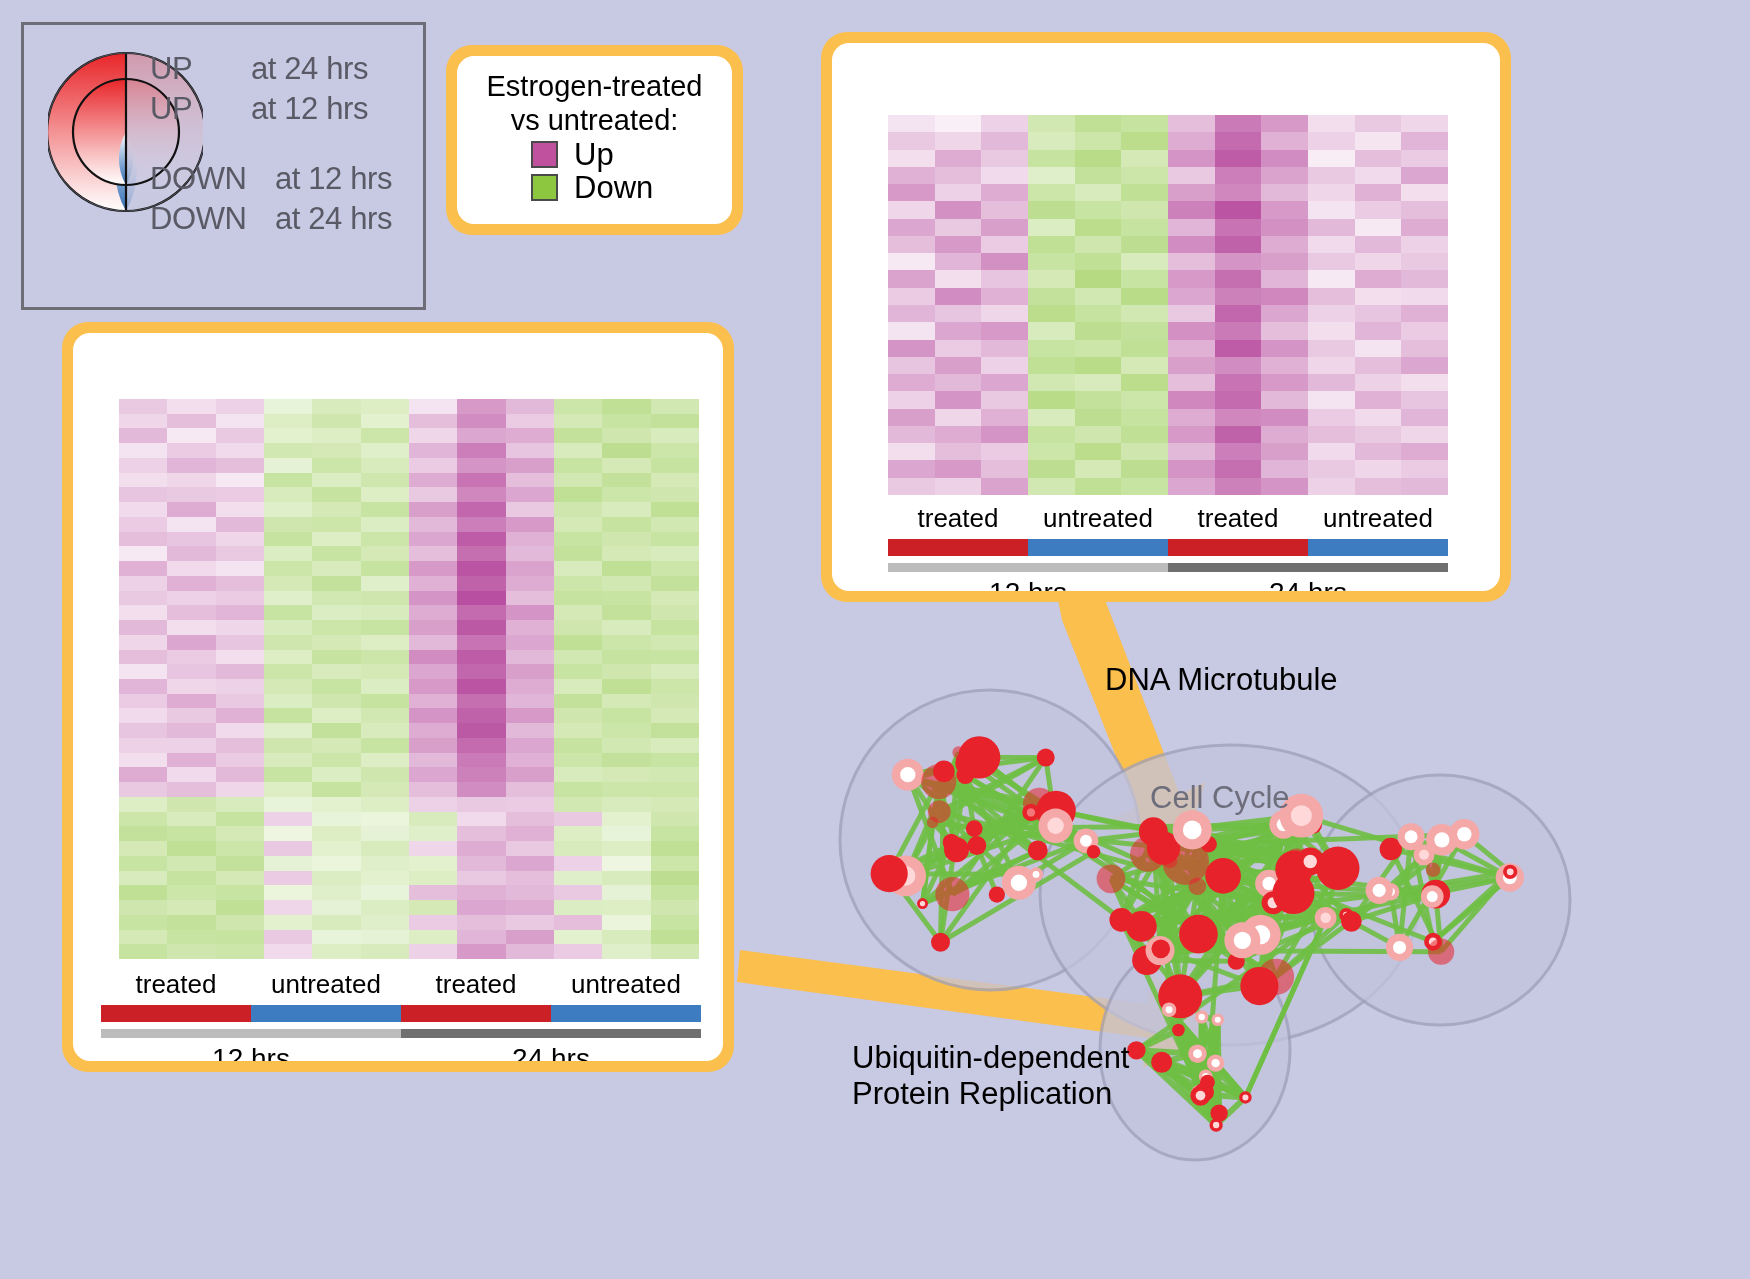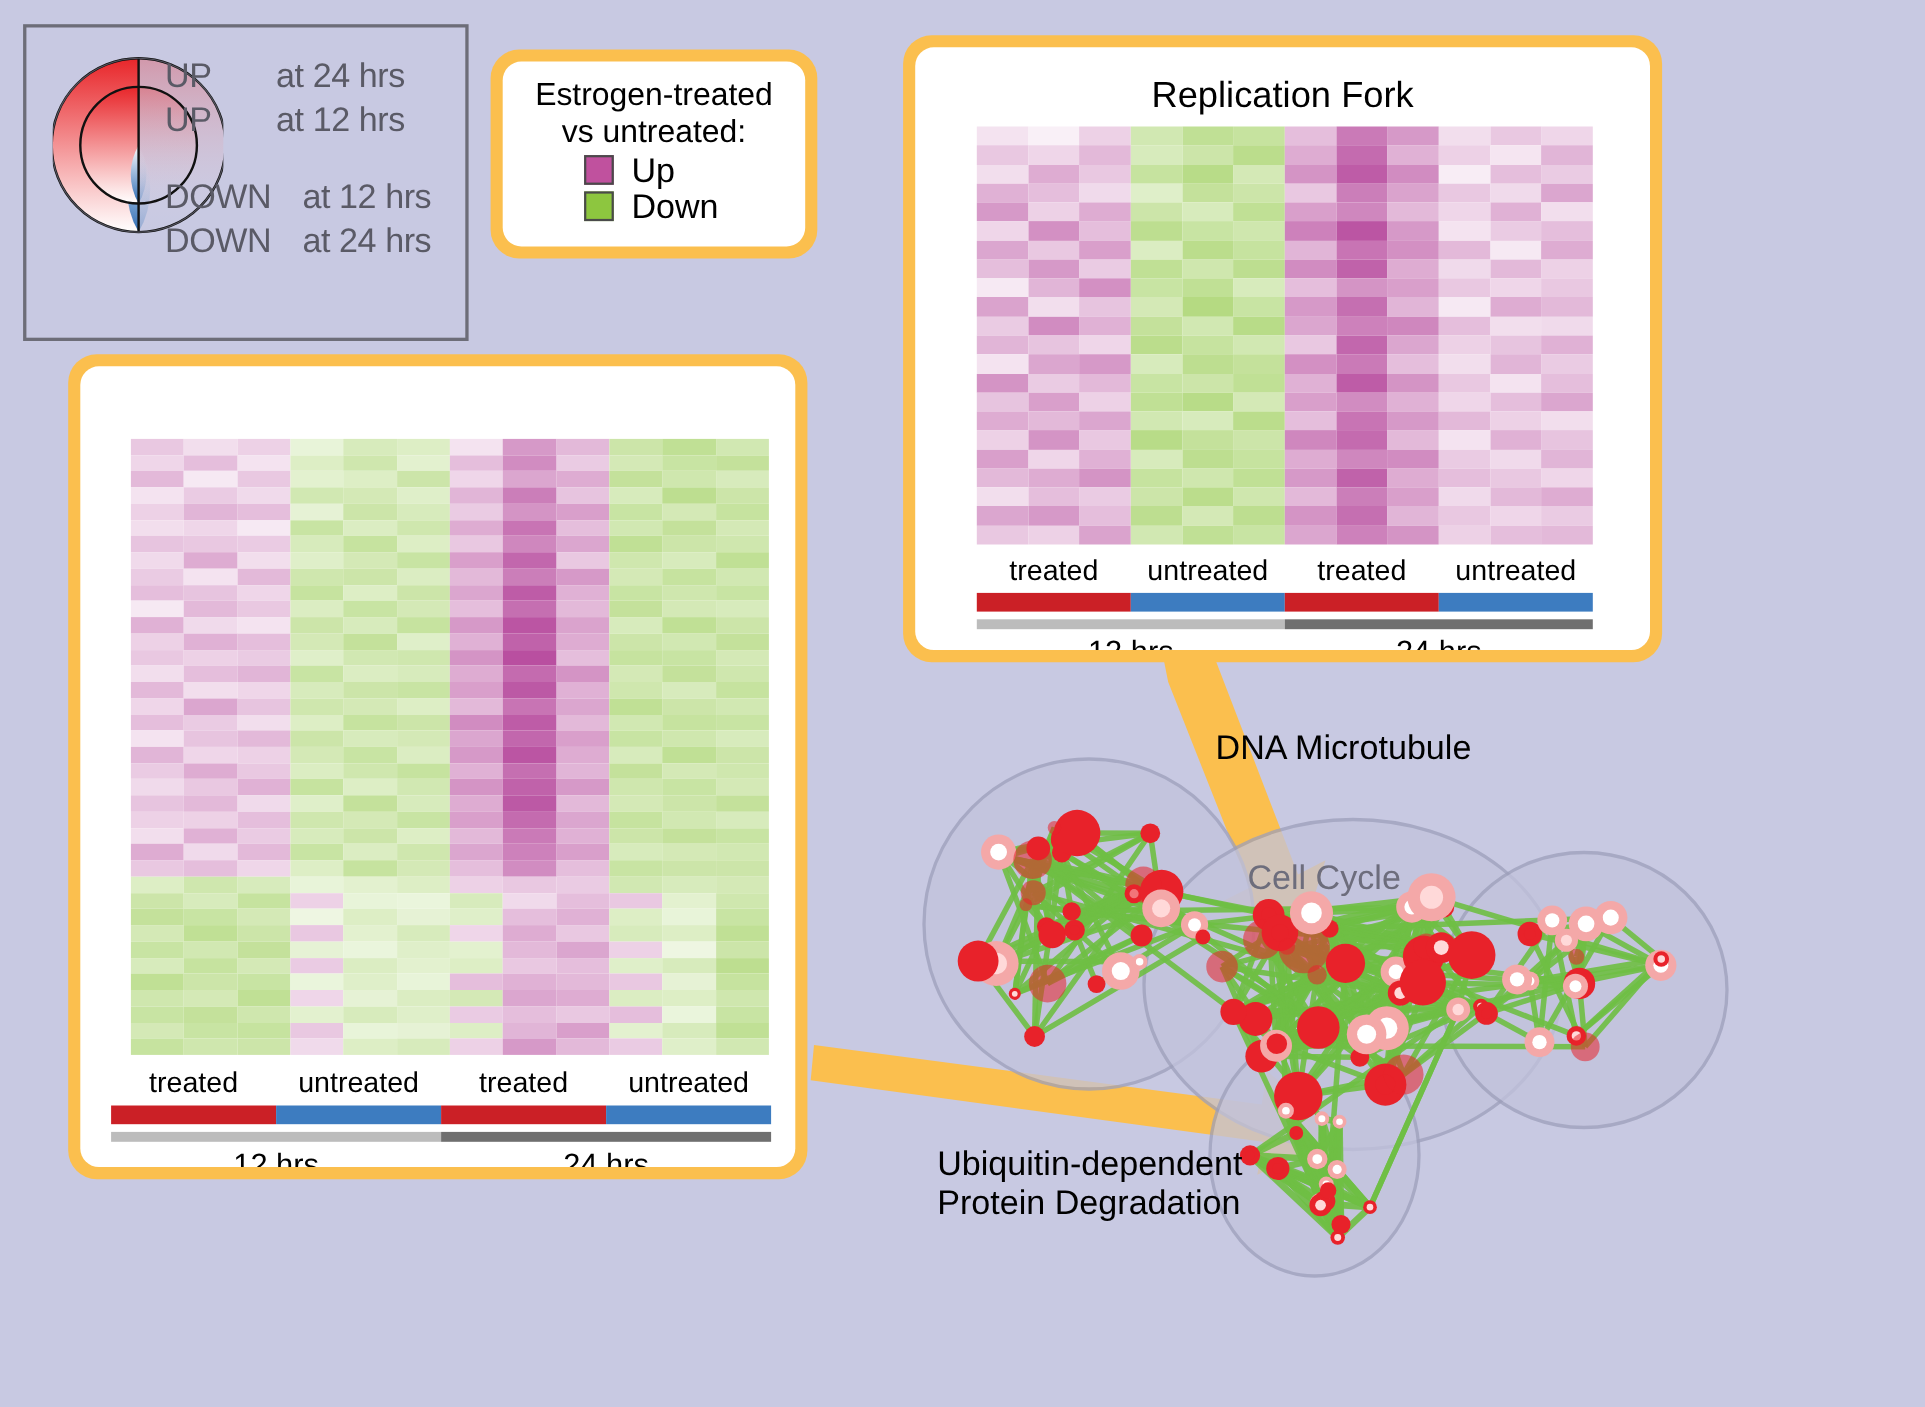--- a/index.html
+++ b/index.html
@@ -74,21 +74,21 @@
   .time-bar .t12{flex:1;background:#bcbcbc;}
   .time-bar .t24{flex:1;background:#6f6f6f;}
 
   .time-labels{position:absolute;display:flex;}
   .time-labels span{flex:1;text-align:center;font-size:28px;color:#000;}
 
   
   #network{position:absolute;left:800px;top:610px;width:950px;height:669px;}
   .net-label{position:absolute;font-size:31px;white-space:pre-line;}
   #label-dna-metabolism{left:305px;top:52px;color:#000;}
-  #label-cell-cycle{left:334px;top:170px;color:#6d6d7c;}
+  #label-cell-cycle{left:350px;top:170px;color:#6d6d7c;}
   #label-microtubule{left:578px;top:372px;color:#6d6d7c;line-height:1.15;}
   #label-ubiquitin{left:52px;top:430px;color:#000;line-height:1.15;}
 
   
   #arrow-replication,#arrow-apc{position:absolute;left:0;top:0;}
 </style>
 </head>
 <body>
 
 <div class="root">
@@ -153,21 +153,20 @@
       </div>
       <div class="ul-row">
         <span class="swatch" id="sw-down" style="background: rgb(141, 198, 63);"></span>
         <span>Down</span>
       </div>
     </div>
   </div>
 
   <div class="panel" id="replication-fork-panel">
     <div class="panel-inner">
-      <div class="hm-title" style="top:24px;">Replication Fork</div>
       <div class="heatmap" id="hm-rf" style="left: 56px; top: 72px; width: 560px; height: 380px; grid-template-columns: repeat(12, 1fr); grid-template-rows: repeat(22, 1fr);">
           <div style="background: rgb(244, 227, 240);"></div>
           <div style="background: rgb(249, 240, 247);"></div>
           <div style="background: rgb(237, 209, 230);"></div>
           <div style="background: rgb(209, 232, 178);"></div>
           <div style="background: rgb(192, 224, 149);"></div>
           <div style="background: rgb(198, 227, 159);"></div>
           <div style="background: rgb(229, 190, 220);"></div>
           <div style="background: rgb(202, 122, 183);"></div>
           <div style="background: rgb(214, 153, 200);"></div>
@@ -1423,16 +1422,16 @@
         <circle cx="400.5065864289335" cy="485.6041176107586" r="10.138435723324509" fill="#e8222a"></circle>
         <circle cx="400.5065864289335" cy="485.6041176107586" r="4.866449147195764" fill="#ffd9d9"></circle>
         <circle cx="407.4200814901996" cy="472.2014045926339" r="7.444982588964041" fill="#e8222a" opacity="1"></circle>
         <circle cx="419.09839308518366" cy="503.1675958243288" r="8.690857054056067" fill="#e8222a" opacity="1"></circle>
         <circle cx="336.401631860187" cy="440.3426823071209" r="9.160182835143145" fill="#e8222a"></circle>
         <circle cx="336.401631860187" cy="440.3426823071209" r="4.396887760868709" fill="#e8222a"></circle>
       </svg>
     <div class="net-label" id="label-dna-metabolism">DNA Microtubule</div>
     <div class="net-label" id="label-cell-cycle">Cell Cycle</div>
     <div class="net-label" id="label-ubiquitin">Ubiquitin-dependent
-Protein Degradation</div>
+Protein Replication</div>
   </div>
 
 </div>
 
 </body></html>

